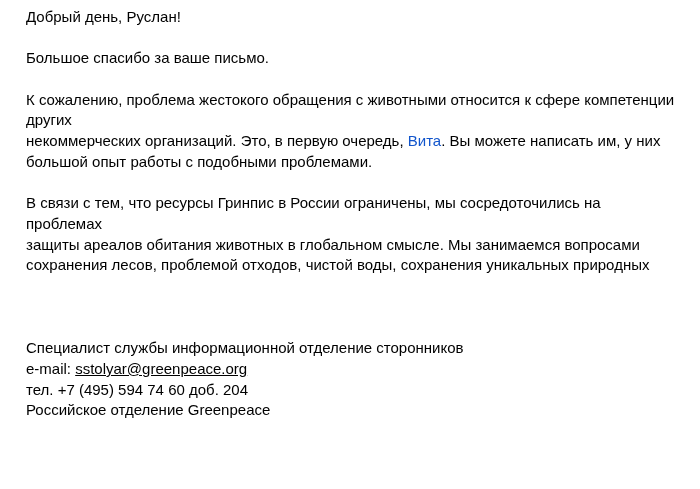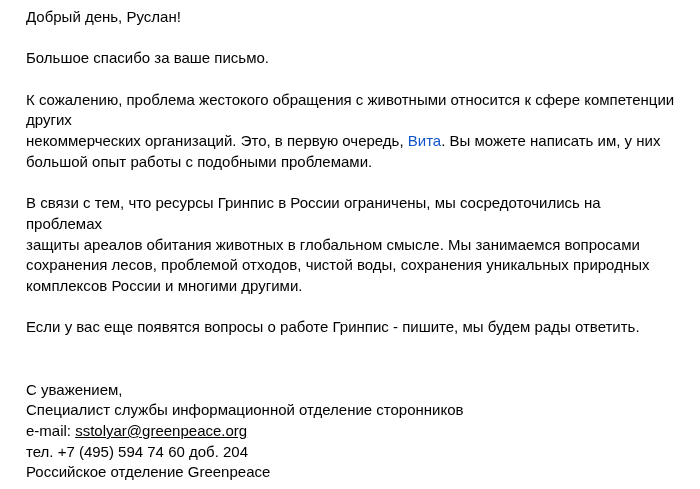--- a/index.html
+++ b/index.html
@@ -47,26 +47,23 @@
   <div class="line"></div>
 
   <div class="line">К сожалению, проблема жестокого обращения с животными относится к сфере компетенции других</div>
   <div class="line"><span>некоммерческих организаций. Это, в первую очередь, </span><a class="vita-link">Вита</a><span>. Вы можете написать им, у них</span></div>
   <div class="line">большой опыт работы с подобными проблемами.</div>
   <div class="line"></div>
 
   <div class="line">В связи с тем, что ресурсы Гринпис в России ограничены, мы сосредоточились на проблемах</div>
   <div class="line">защиты ареалов обитания животных в глобальном смысле. Мы занимаемся вопросами</div>
   <div class="line">сохранения лесов, проблемой отходов, чистой воды, сохранения уникальных природных</div>
-  <div class="line">комплексов России и многими другими.</div>
   <div class="line"></div>
 
-  <div class="line">Если у вас еще появятся вопросы о работе Гринпис - пишите, мы будем рады ответить.</div>
   <div class="line"></div>
   <div class="line"></div>
 
-  <div class="line">С уважением,</div>
   <div class="line">Специалист службы информационной отделение сторонников</div>
   <div class="line"><span>e-mail: </span><a class="email-link">sstolyar@greenpeace.org</a></div>
   <div class="line">тел. +7 (495) 594 74 60 доб. 204</div>
   <div class="line">Российское отделение Greenpeace</div>
 
 </div>
 
 </body></html>

